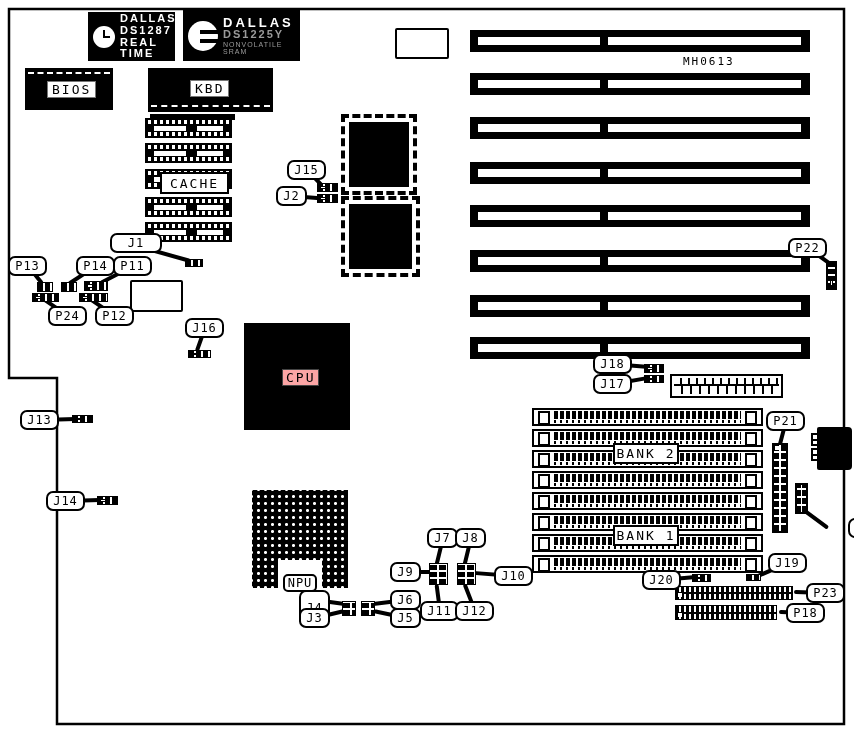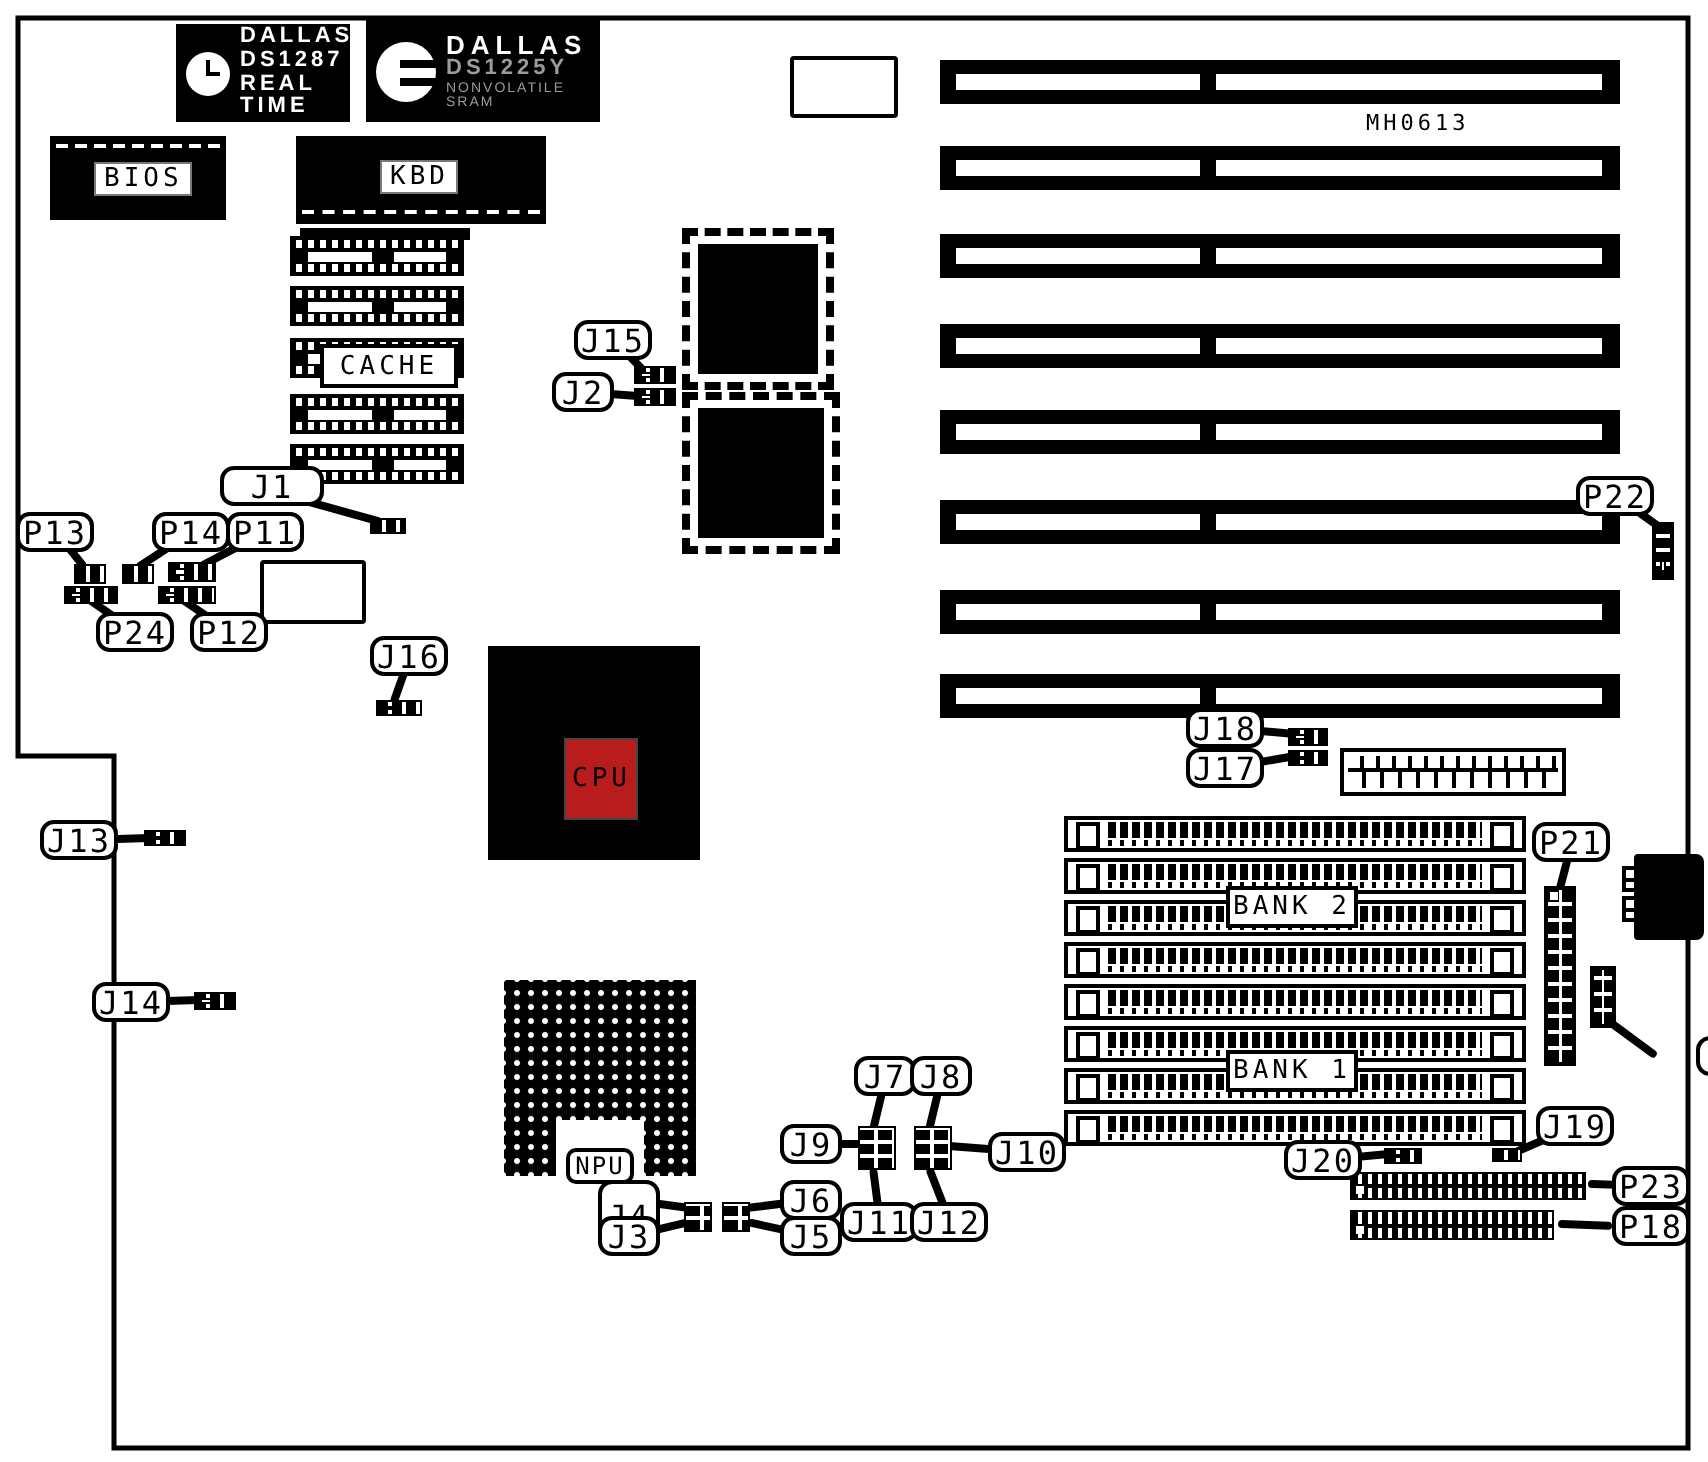--- a/index.html
+++ b/index.html
@@ -3,21 +3,21 @@
 <meta charset="utf-8">
 <style>
   html,body{margin:0;padding:0;background:#fff;}
   #board{position:relative;width:854px;height:731px;background:#fff;overflow:hidden;
          font-family:"DejaVu Sans Mono",monospace;}
   #outline-svg{position:absolute;left:0;top:0;z-index:0;}
 
   
   .callout{position:absolute;box-sizing:border-box;z-index:4;background:#fff;
            border:2px solid #000;border-radius:7px;display:flex;align-items:center;
-           justify-content:center;font-size:16px;letter-spacing:1px;color:#000;}
+           justify-content:center;font-size:12px;letter-spacing:1px;color:#000;}
   .tail{position:absolute;height:4px;background:#000;transform-origin:0 50%;z-index:2;border-radius:2px;}
 
   
   .pb{position:absolute;box-sizing:border-box;z-index:3;}
   .pb-h {background:repeating-linear-gradient(90deg,#000 0 5px,#fff 5px 7px);border:1px solid #000;}
   .pb-ho{background:repeating-linear-gradient(90deg,#000 0 5px,#fff 5px 7px);border:1px solid #000;}
   .pb-ho::before{content:"";position:absolute;left:2px;top:2px;bottom:2px;width:4px;
                  background:#fff;border:1px solid #000;}
   .pb-g{background:#000;border:1px solid #000;
         background-image:repeating-linear-gradient(0deg,transparent 0 5px,#fff 5px 7px),
@@ -93,22 +93,22 @@
        background-size:60% 4px,60% 4px;background-position:100% 9px,100% 18px;
        background-repeat:no-repeat;}
   .brand-lines{display:flex;flex-direction:column;line-height:1.05;}
   .b1287 .l1,.b1287 .l2,.b1287 .l3{color:#fff;font-weight:bold;font-size:11px;letter-spacing:2px;}
   .b1225 .l1{color:#fff;font-weight:bold;font-size:13px;letter-spacing:3px;}
   .b1225 .l2{color:#9b9b9b;font-weight:bold;font-size:11px;letter-spacing:2px;}
   .b1225 .l3{color:#9b9b9b;font-size:7px;letter-spacing:1px;}
 
   
   #cpu-chip{position:absolute;background:#000;z-index:1;}
-  #cpu-label{position:absolute;background:#b91c1c;border:1px solid #444;color:#000;
-             padding:12px 3px;font-size:13px;letter-spacing:2px;z-index:2;}
+  #cpu-label{position:absolute;background:#fca5a5;border:1px solid #444;color:#000;
+             padding:0 3px;font-size:13px;letter-spacing:2px;z-index:2;}
   #npu-socket{position:absolute;background-color:#000;z-index:1;
        background-image:radial-gradient(#fff 1.2px,transparent 1.8px);
        background-size:7px 7px;background-position:3px 3px;}
   #npu-core{position:absolute;background:#fff;display:flex;align-items:center;justify-content:center;z-index:2;}
   #npu-label{border:2px solid #000;border-radius:5px;padding:0 3px;font-size:12px;letter-spacing:1px;color:#000;}
 
   
   #strip-conn{position:absolute;border:2px solid #000;background:#fff;box-sizing:border-box;z-index:1;}
   #strip-conn::before{content:"";position:absolute;left:2px;right:2px;top:2px;height:6px;
        background:repeating-linear-gradient(90deg,transparent 0 6px,#000 6px 8px);
@@ -299,14 +299,14 @@
     <div class="callout" style="left: 766px; top: 411px; width: 39px; height: 20px;">P21</div>
     <div class="tail" style="left: 827.5px; top: 526px; width: 30.4015px; transform: rotate(-2.50796rad);"></div>
     <div class="callout" style="left: 848px; top: 518px; width: 43px; height: 20px;">P20</div>
     <div class="tail" style="left: 787.5px; top: 561px; width: 35.3871px; transform: rotate(2.73485rad);"></div>
     <div class="callout" style="left: 768px; top: 553px; width: 39px; height: 20px;">J19</div>
     <div class="tail" style="left: 661.5px; top: 578px; width: 32.6382px; transform: rotate(-0.0920468rad);"></div>
     <div class="callout" style="left: 642px; top: 570px; width: 39px; height: 20px;">J20</div>
     <div class="tail" style="left: 825.5px; top: 591px; width: 31.5159px; transform: rotate(-3.10986rad);"></div>
     <div class="callout" style="left: 806px; top: 583px; width: 39px; height: 20px;">P23</div>
     <div class="tail" style="left: 805.5px; top: 611px; width: 26.5189px; transform: rotate(-3.10387rad);"></div>
-    <div class="callout" style="left: 786px; top: 603px; width: 39px; height: 20px; margin-left: 20px;">P18</div>
+    <div class="callout" style="left: 786px; top: 603px; width: 39px; height: 20px;">P18</div>
   </div>
 
 </body></html>

